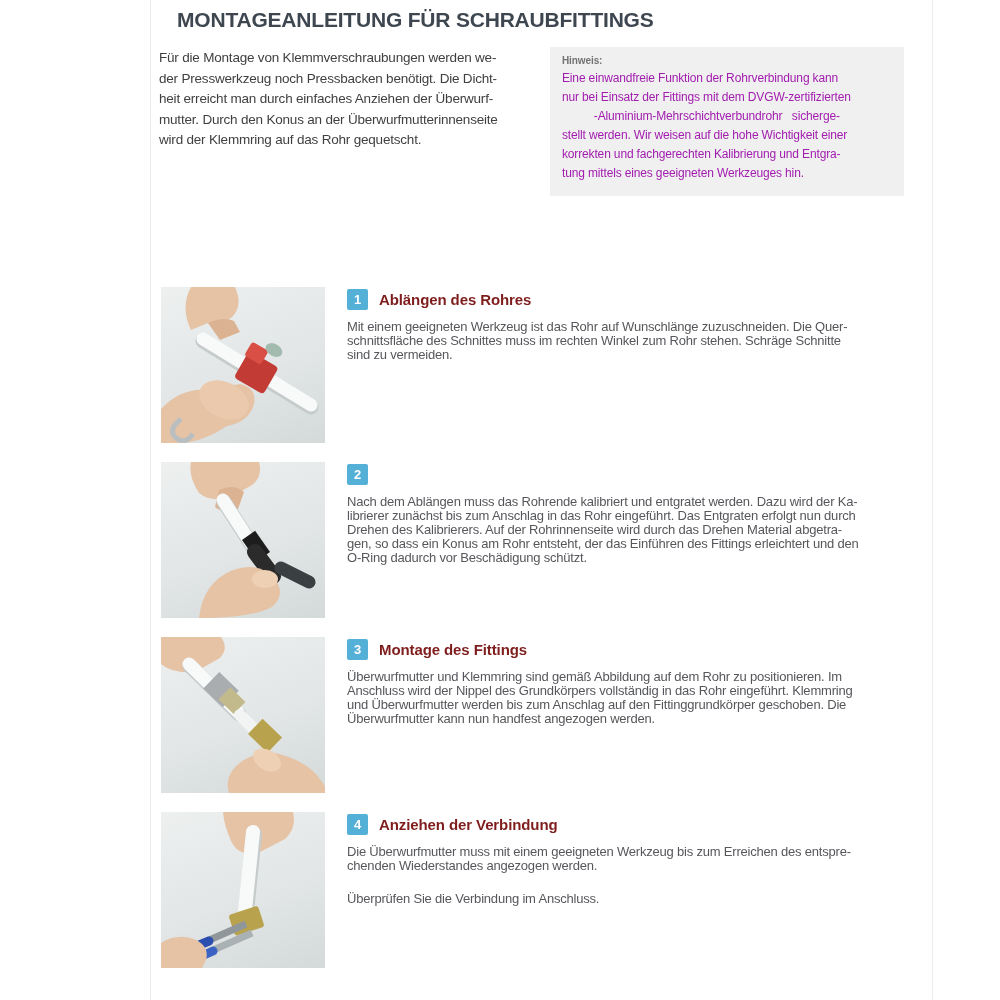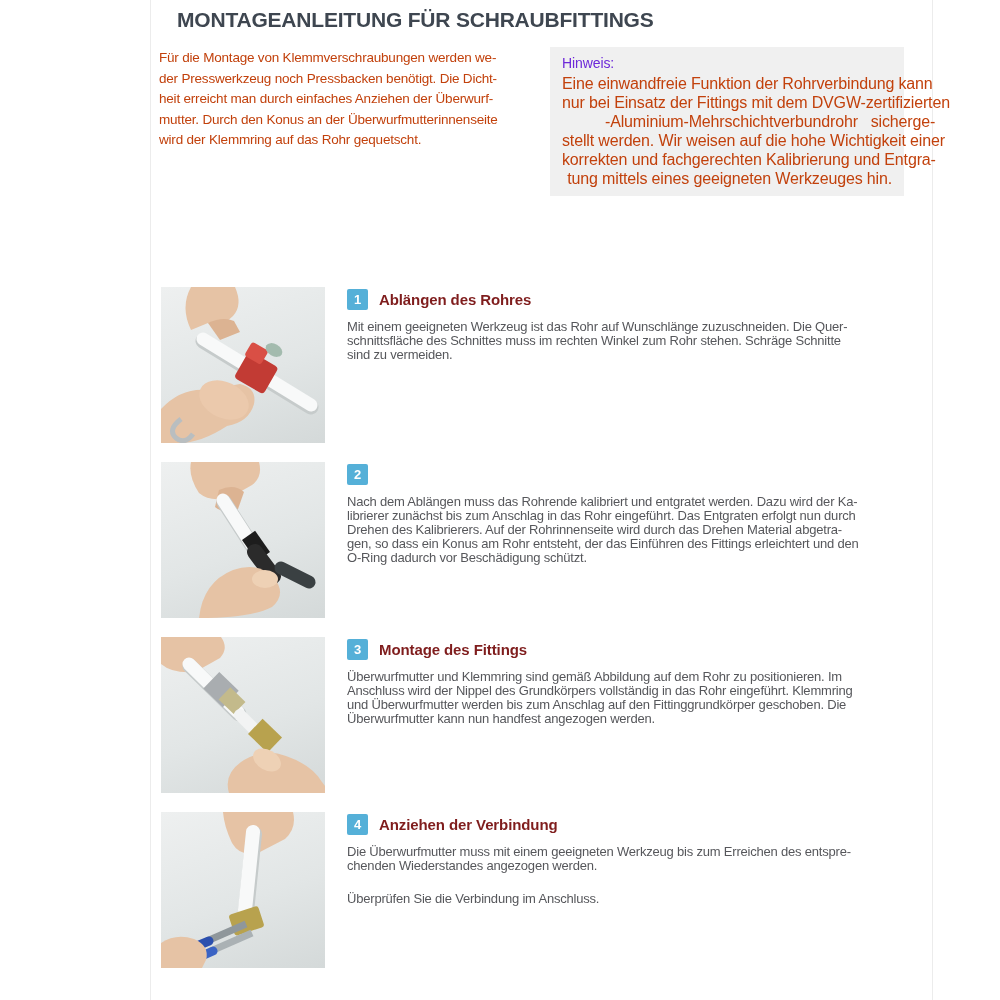--- a/index.html
+++ b/index.html
@@ -13,32 +13,32 @@
 
   .doc-title{
     position:absolute;left:135px;top:8px;margin:0;
     font-size:21px;font-weight:bold;letter-spacing:-0.2px;color:#3e4650;
   }
 
   .pre{white-space:pre;}
 
   .intro{
     position:absolute;left:117px;top:48px;width:380px;margin:0;
-    font-size:13.5px;line-height:20.5px;letter-spacing:-0.2px;color:#c2410c;
+    font-size:13.5px;line-height:20.5px;letter-spacing:-0.2px;color:#404040;
   }
 
   .note-box{
     position:absolute;left:508px;top:47px;width:354px;height:149px;
     box-sizing:border-box;background:#f0f0f0;padding:8px 12px 10px 12px;
   }
   .note-label{
-    font-size:14px;font-weight:normal;color:#6d28d9;margin:0 0 3px 0;letter-spacing:-0.1px;
+    font-size:10px;font-weight:bold;color:#737373;margin:0 0 3px 0;letter-spacing:-0.1px;
   }
   .note-text{
-    font-size:16px;line-height:19px;letter-spacing:-0.15px;color:#c2410c;margin:0;text-align:right;
+    font-size:12px;line-height:19px;letter-spacing:-0.15px;color:#a21caf;margin:0;
   }
 
   .step{position:absolute;left:119px;width:760px;}
   .step-1{top:287px;} .step-2{top:462px;} .step-3{top:637px;} .step-4{top:812px;}
 
   .photo{
     position:absolute;left:0;top:0;width:164px;height:156px;overflow:hidden;
     background:linear-gradient(160deg,#eef0f0 0%,#e2e6e6 55%,#d4d9d9 100%);
   }
   .photo svg{display:block;width:164px;height:156px;}

